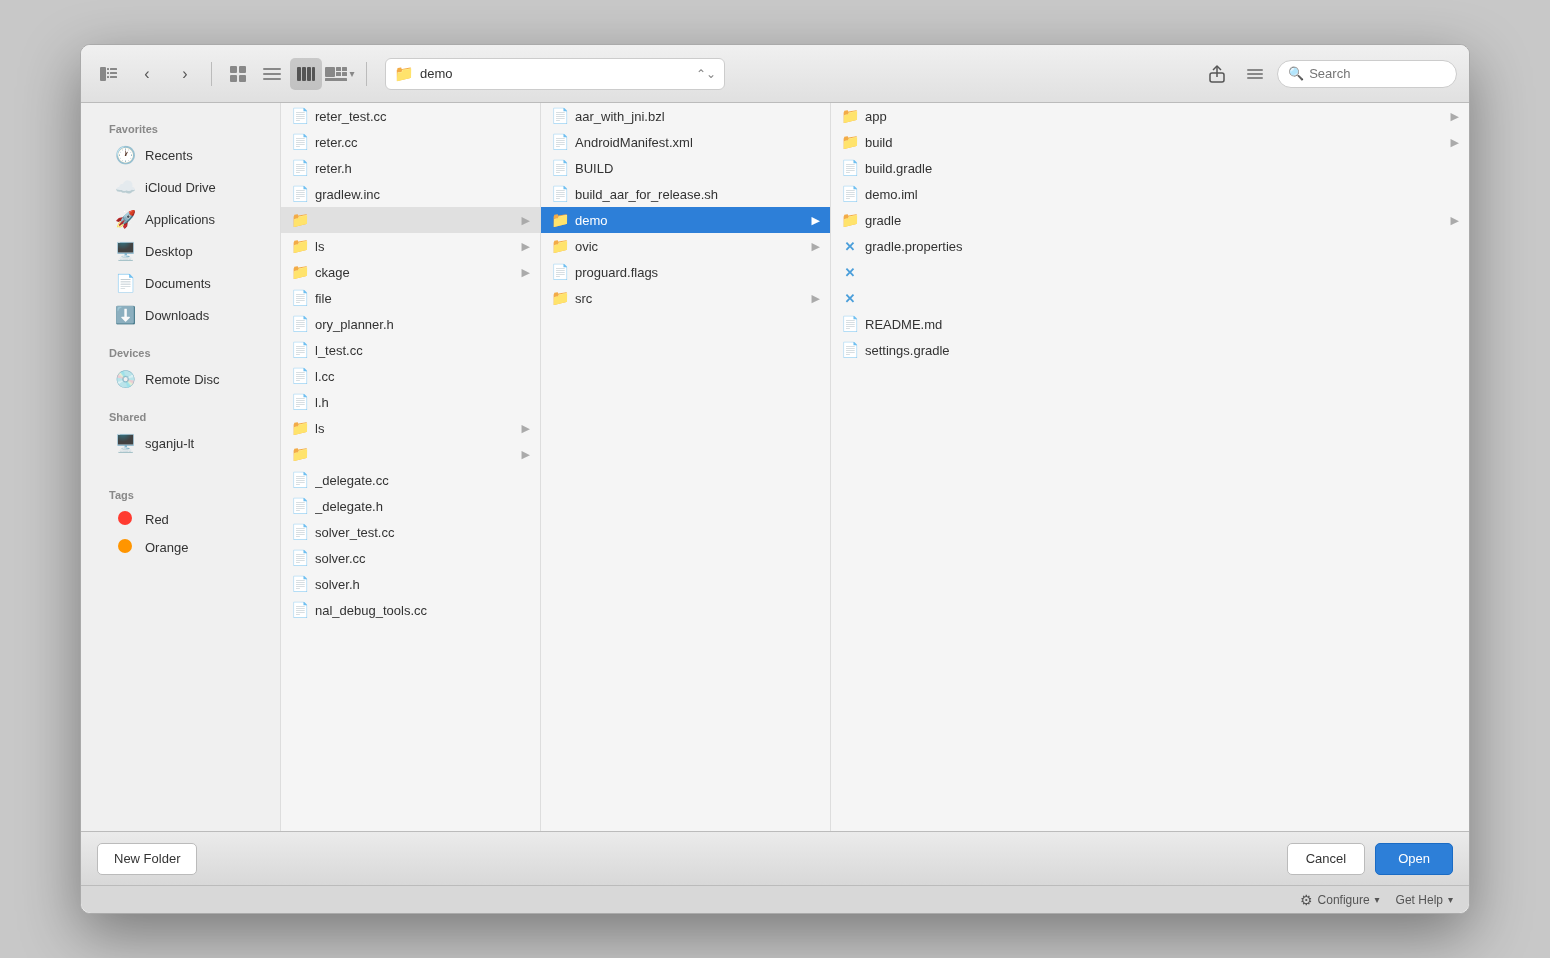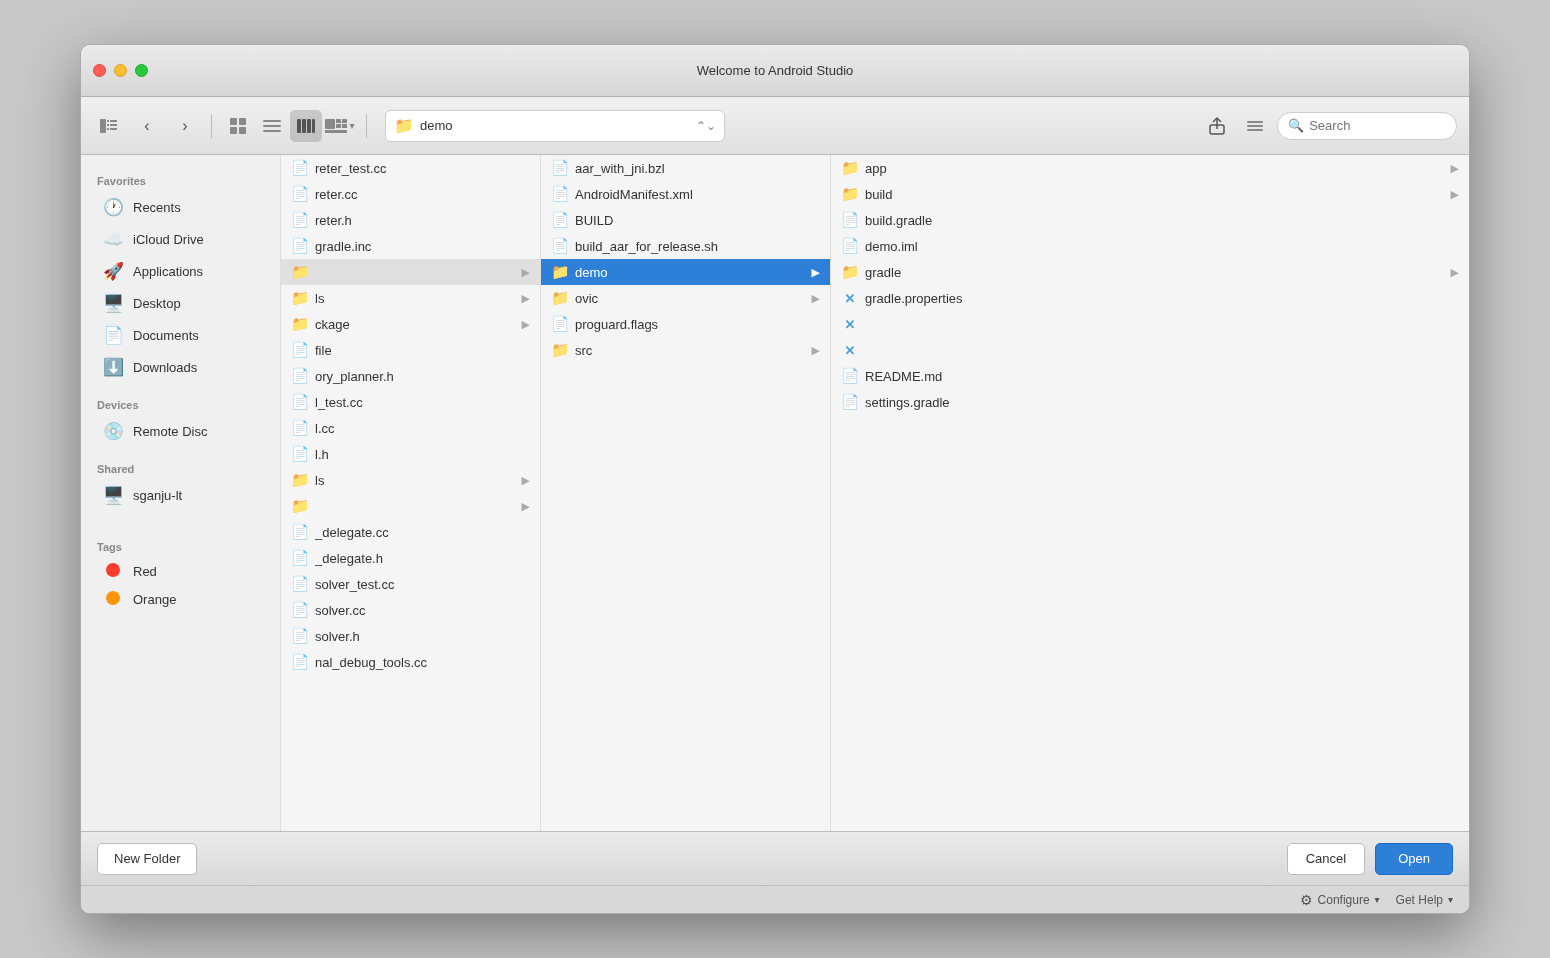--- a/index.html
+++ b/index.html
@@ -178,21 +178,21 @@
       display: flex;
       flex: 1;
       overflow: hidden;
     }
 
     
     .sidebar {
       width: 200px;
       background: #f0f0f0;
       border-right: 1px solid #ddd;
-      padding: 12px 0;
+      padding: 12px 12px;
       overflow-y: auto;
       flex-shrink: 0;
     }
 
     .sidebar-section-label {
       font-size: 11px;
       font-weight: 600;
       color: #888;
       padding: 8px 16px 4px;
       text-transform: none;
@@ -354,28 +354,20 @@
     ::-webkit-scrollbar-track { background: transparent; }
     ::-webkit-scrollbar-thumb { background: #ccc; border-radius: 4px; }
 
     .col-scroll { overflow-y: auto; }
   </style>
 </head>
 <body>
 
 <div class="window">
 
-  <div class="title-bar">
-    <div class="traffic-lights">
-      <div class="traffic-light close"></div>
-      <div class="traffic-light minimize"></div>
-      <div class="traffic-light maximize"></div>
-    </div>
-    <div class="title-bar-title">Welcome to Android Studio</div>
-  </div>
 
   <div class="toolbar">
     <button class="toolbar-btn">
       <svg width="18" height="14" viewBox="0 0 18 14">
         <rect x="0" y="0" width="6" height="14" rx="1" fill="#888"></rect>
         <rect x="7" y="1" width="2" height="2" rx="0.5" fill="#888"></rect>
         <rect x="7" y="5" width="2" height="2" rx="0.5" fill="#888"></rect>
         <rect x="7" y="9" width="2" height="2" rx="0.5" fill="#888"></rect>
         <rect x="10" y="1" width="7" height="2" rx="0.5" fill="#888"></rect>
         <rect x="10" y="5" width="7" height="2" rx="0.5" fill="#888"></rect>
@@ -531,21 +523,21 @@
         <div class="file-item">
           <span class="file-icon generic">📄</span>
           <span class="file-name">reter.cc</span>
         </div>
         <div class="file-item">
           <span class="file-icon generic">📄</span>
           <span class="file-name">reter.h</span>
         </div>
         <div class="file-item">
           <span class="file-icon generic">📄</span>
-          <span class="file-name">gradle.inc</span>
+          <span class="file-name">gradlew.inc</span>
         </div>
         <div class="file-item" style="background:#e0e0e0;">
           <span class="file-icon" style="color:#4a9eda;">📁</span>
           <span class="file-name"></span>
           <span class="chevron-right">▶</span>
         </div>
         <div class="file-item">
           <span class="file-icon" style="color:#4a9eda;">📁</span>
           <span class="file-name">ls</span>
           <span class="chevron-right">▶</span>

